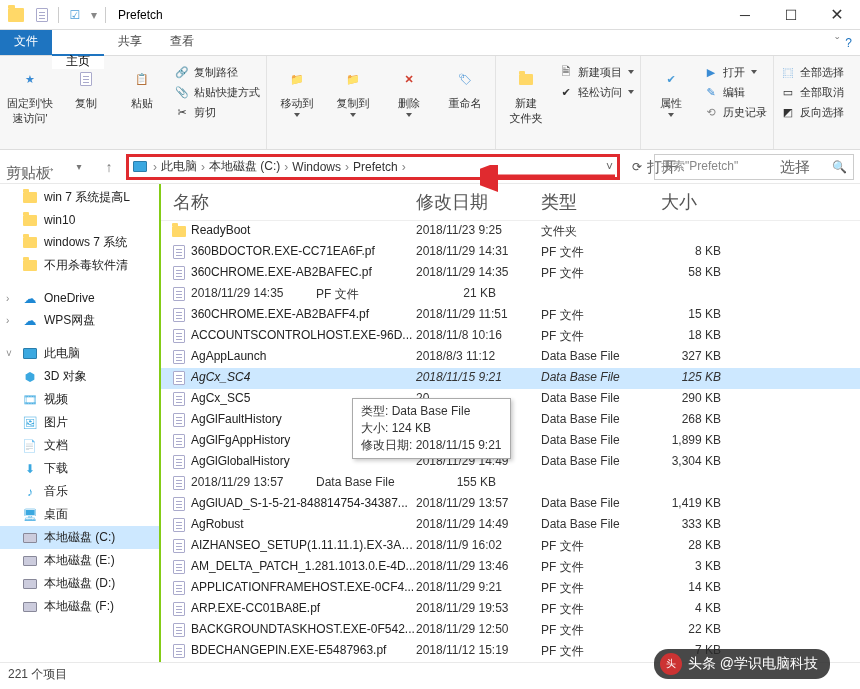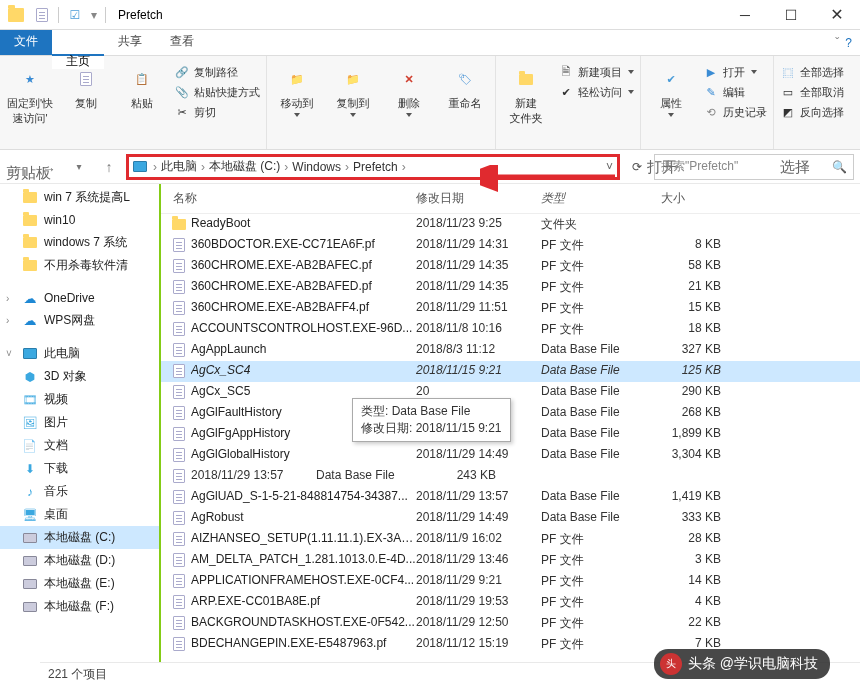--- a/index.html
+++ b/index.html
@@ -48,37 +48,37 @@
 .annotation-arrow { position:absolute; top:165px; left:480px; pointer-events:none; }
 
 .content { display:flex; height: 478px; }
 .sidebar { width: 161px; background:#fff; border-right:2px solid #84cc16; overflow:hidden; padding-top:2px; }
 .side-item { display:flex; align-items:center; padding:3px 6px 3px 22px; gap:6px; font-size:12px; color:#222; white-space:nowrap; position:relative; }
 .side-item.selected { background:#cde8ff; }
 .side-item .chev { position:absolute; left:6px; color:#888; font-size:10px; }
 .side-item .ico { width:16px; height:16px; display:flex; align-items:center; justify-content:center; }
 
 .list { flex:1; background:#fff; overflow:hidden; }
-.list-header { display:flex; border-bottom:1px solid #eee; color:#555; font-size:12px; padding: 6px 0; }
+.list-header { display:flex; border-bottom:1px solid #eee; color:#555; font-size:18px; padding: 6px 0; }
 .col-name { width:255px; padding-left:12px; }
 .col-date { width:125px; }
-.col-type { width:120px;font-style:italic; }
+.col-type { width:120px; }
 .col-size { width:70px; padding-right:10px; }
 .list-body { }
 .row { display:flex; align-items:flex-start; font-size:12px; color:#222; padding:2px 0; height:21px; }
 .row.selected { background:#cde8ff;font-style:italic; }
 .row .ico { width:16px; height:16px; margin:0 4px 0 10px; display:flex; align-items:center; justify-content:center; }
 .row .cell-name { width:225px; white-space:nowrap; overflow:hidden; text-overflow:ellipsis; }
 .row .cell-date { width:125px; color:#333; }
 .row .cell-type { width:120px; color:#333; }
 .row .cell-size { width:70px; text-align:right; padding-right:10px; color:#333; }
 
 .tooltip { position:absolute; top:398px; left:352px; background:#fff; border:1px solid #aaa; padding:4px 8px; font-size:12px; color:#333; box-shadow:2px 2px 4px rgba(0,0,0,0.2); white-space:nowrap; z-index:5; }
 
-.status { height:24px; border-top:1px solid #e9e9e9; display:flex; align-items:center; padding:0 8px; font-size:12px; color:#444;margin-left:40px; }
+.status { height:24px; border-top:1px solid #e9e9e9; display:flex; align-items:center; padding:0 8px; font-size:12px; color:#444; }
 
 .watermark { position:absolute; bottom:10px; right:30px; background:rgba(40,40,40,0.85); color:#fff; border-radius:14px; padding:4px 12px 4px 6px; display:flex; align-items:center; gap:6px; font-size:14px; z-index:10; }
 .watermark .avatar { width:22px; height:22px; border-radius:50%; background:#c33; display:flex; align-items:center; justify-content:center; color:#fff; font-size:10px; }
 
 
 .folder-s { width:14px; height:11px; background:#ffd868; border-radius:1px; position:relative; }
 .folder-s::before { content:""; position:absolute; top:-3px; left:0; width:6px; height:3px; background:#ffd868; border-radius:1px 1px 0 0; }
 .file-s { width:12px; height:14px; border:1px solid #aac; background:#fff; position:relative; border-radius:1px; }
 .file-s::after { content:""; position:absolute; top:3px; left:2px; width:6px; height:1px; background:#aac; box-shadow:0 3px 0 #aac, 0 6px 0 #aac; }
 .disk-s { width:14px; height:10px; background:#ccd; border:1px solid #889; border-radius:1px; }
@@ -390,27 +390,27 @@
       <div class="side-item selected">
         <span class="ico">
           <span class="disk-s"></span>
         </span>
         <span>本地磁盘 (C:)</span>
       </div>
       <div class="side-item">
         <span class="ico">
           <span class="disk-s"></span>
         </span>
+        <span>本地磁盘 (E:)</span>
+      </div>
+      <div class="side-item">
+        <span class="ico">
+          <span class="disk-s"></span>
+        </span>
         <span>本地磁盘 (D:)</span>
-      </div>
-      <div class="side-item">
-        <span class="ico">
-          <span class="disk-s"></span>
-        </span>
-        <span>本地磁盘 (E:)</span>
       </div>
       <div class="side-item">
         <span class="ico">
           <span class="disk-s"></span>
         </span>
         <span>本地磁盘 (F:)</span>
       </div>
     </div>
   <div class="list">
     <div class="list-header">
@@ -444,21 +444,20 @@
           </span>
           <span class="cell-name">360CHROME.EXE-AB2BAFEC.pf</span>
           <span class="cell-date">2018/11/29 14:35</span>
           <span class="cell-type">PF 文件</span>
           <span class="cell-size">58 KB</span>
         </div>
         <div class="row">
           <span class="ico">
             <span class="file-s"></span>
           </span>
-          <span class="cell-name">360CHROME.EXE-AB2BAFED.pf</span>
           <span class="cell-date">2018/11/29 14:35</span>
           <span class="cell-type">PF 文件</span>
           <span class="cell-size">21 KB</span>
         </div>
         <div class="row">
           <span class="ico">
             <span class="file-s"></span>
           </span>
           <span class="cell-name">360CHROME.EXE-AB2BAFF4.pf</span>
           <span class="cell-date">2018/11/29 11:51</span>
@@ -527,21 +526,21 @@
           <span class="cell-date">2018/11/29 14:49</span>
           <span class="cell-type">Data Base File</span>
           <span class="cell-size">3,304 KB</span>
         </div>
         <div class="row">
           <span class="ico">
             <span class="file-s"></span>
           </span>
           <span class="cell-date">2018/11/29 13:57</span>
           <span class="cell-type">Data Base File</span>
-          <span class="cell-size">243 KB</span>
+          <span class="cell-size">155 KB</span>
         </div>
         <div class="row">
           <span class="ico">
             <span class="file-s"></span>
           </span>
           <span class="cell-name">AgGlUAD_S-1-5-21-848814754-34387...</span>
           <span class="cell-date">2018/11/29 13:57</span>
           <span class="cell-type">Data Base File</span>
           <span class="cell-size">1,419 KB</span>
         </div>
@@ -607,20 +606,21 @@
           <span class="cell-date">2018/11/12 15:19</span>
           <span class="cell-type">PF 文件</span>
           <span class="cell-size">7 KB</span>
         </div>
       </div>
   </div>
 </div>
 
 <div class="tooltip">
   <div>类型: Data Base File</div>
+  <div>大小: 124 KB</div>
   <div>修改日期: 2018/11/15 9:21</div>
 </div>
 
 <div class="status">
   <span>221 个项目</span>
 </div>
 
 <div class="watermark">
   <span class="avatar">头</span>
   <span><span>头条 @</span><span>学识电脑科技</span></span>

